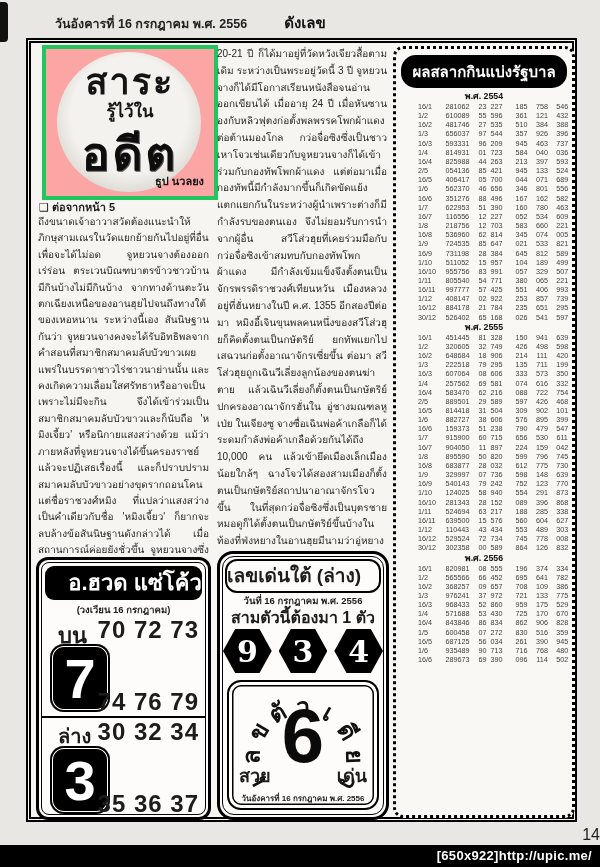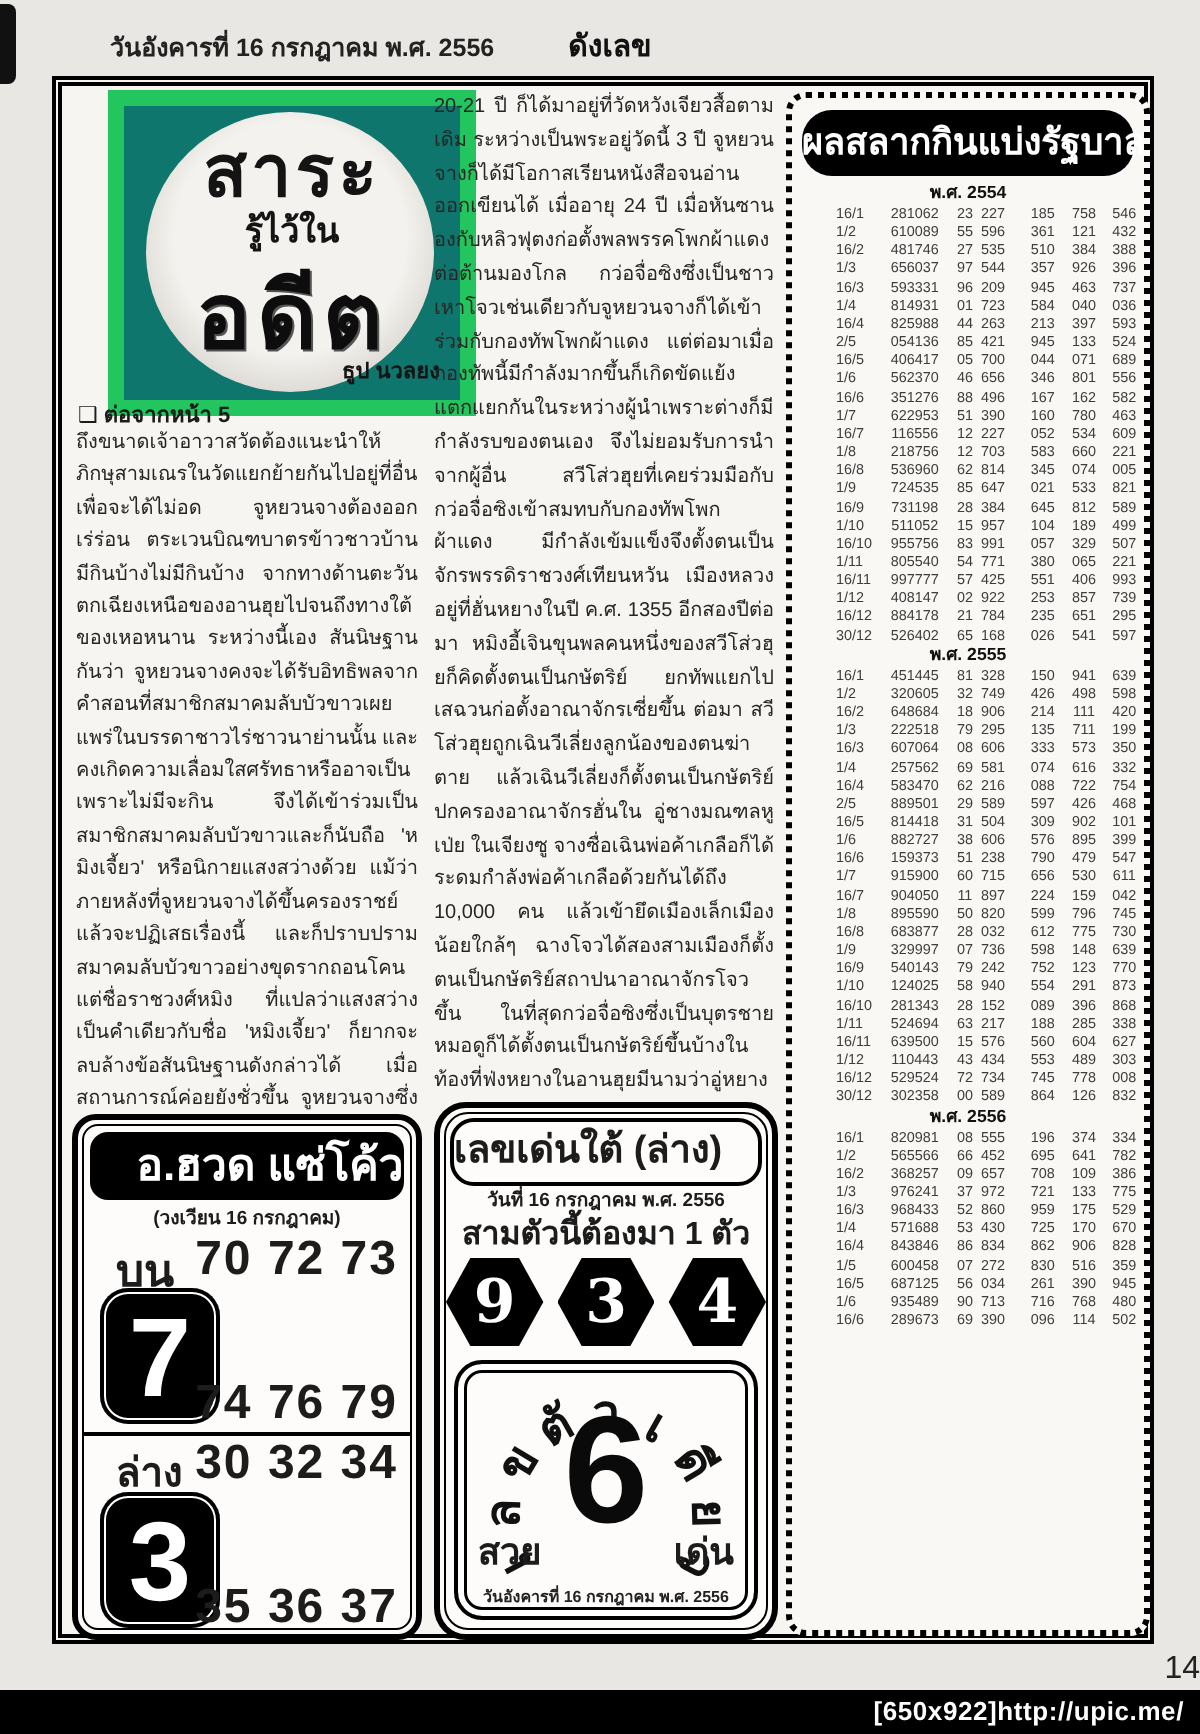--- a/index.html
+++ b/index.html
@@ -12,21 +12,21 @@
   
   .date-header{position:absolute;left:55px;top:14px;font-size:12.5px;font-weight:bold;color:#222;}
   .masthead{position:absolute;left:225px;top:11px;width:160px;text-align:center;font-size:15px;font-weight:bold;color:#111;}
   .scan-artifact{position:absolute;left:0;top:2px;width:8px;height:40px;background:#111;border-radius:0 4px 4px 0;}
   
   .frame{
     position:absolute;left:26px;top:38px;width:551px;height:784px;
     border:5px double #000;background:#f6f5f1;box-sizing:border-box;
   }
   
-  .logo-box{position:absolute;left:23px;top:2px;width:168px;height:147px;border:8px solid #22c55e;background:#0f766e;overflow:hidden;}
+  .logo-box{position:absolute;left:11px;top:2px;width:168px;height:147px;border:4px solid #22c55e;background:#fca5a5;overflow:hidden;}
   .logo-circle{
     position:absolute;left:11px;top:3px;width:144px;height:140px;border-radius:50%;
     background:radial-gradient(circle at 50% 45%, #f4f2ee 55%, #d9d6d0 78%, #c9c5bd 100%);
   }
   .logo-l1{position:absolute;left:0;top:4px;width:100%;text-align:center;font-size:36px;font-weight:bold;letter-spacing:2px;color:#141414;}
   .logo-l2{position:absolute;left:0;top:48px;width:100%;text-align:center;font-size:17px;font-weight:bold;color:#141414;}
   .logo-l3{position:absolute;left:0;top:68px;width:100%;text-align:center;font-size:46px;font-weight:bold;letter-spacing:3px;color:#0d0d0d;text-shadow:1px 1px 0 #555;}
   .logo-byline{position:absolute;right:10px;bottom:6px;font-size:11px;font-weight:bold;color:#141414;}
   .continued{position:absolute;left:8px;top:155px;font-size:11px;font-weight:bold;}
   .article-left{
@@ -87,22 +87,22 @@
   }
   .word-left{position:absolute;left:10px;bottom:18px;font-size:18px;font-weight:bold;}
   .word-right{position:absolute;right:10px;bottom:18px;font-size:18px;font-weight:bold;}
   .dentai-footer{position:absolute;left:0;bottom:3px;width:100%;text-align:center;font-size:8px;font-weight:bold;color:#222;}
   
   .lotto{
     position:absolute;left:362px;top:3px;width:182px;height:772px;
     border:3px dotted #000;border-radius:10px;box-sizing:border-box;background:#f9f8f5;overflow:hidden;
   }
   .lotto-banner{
-    margin:6px 5px 3px;background:#000;border-radius:15px;color:#fff;
-    font-size:18px;font-weight:bold;line-height:33px;height:33px;white-space:nowrap;
+    margin:6px 5px 3px;background:#000;border-radius:15px;color:#fff;text-align:center;
+    font-size:15px;font-weight:bold;line-height:33px;height:33px;white-space:nowrap;
   }
   .year-header{font-size:8.8px;font-weight:bold;text-align:center;line-height:11px;color:#111;}
   .lot-row{display:flex;line-height:9.15px;font-size:7.2px;color:#3d3d3d;}
   .lot-row .c0{width:25px;text-align:left;padding-left:22px;}
   .lot-row .c1{width:38px;text-align:center;}
   .lot-row .c2{width:18px;text-align:center;}
   .lot-row .c3{width:23px;text-align:left;}
   .lot-row .c4{width:23px;text-align:center;}
   .lot-row .c5{width:23px;text-align:center;}
   .lot-row .c6{width:22px;text-align:center;}

